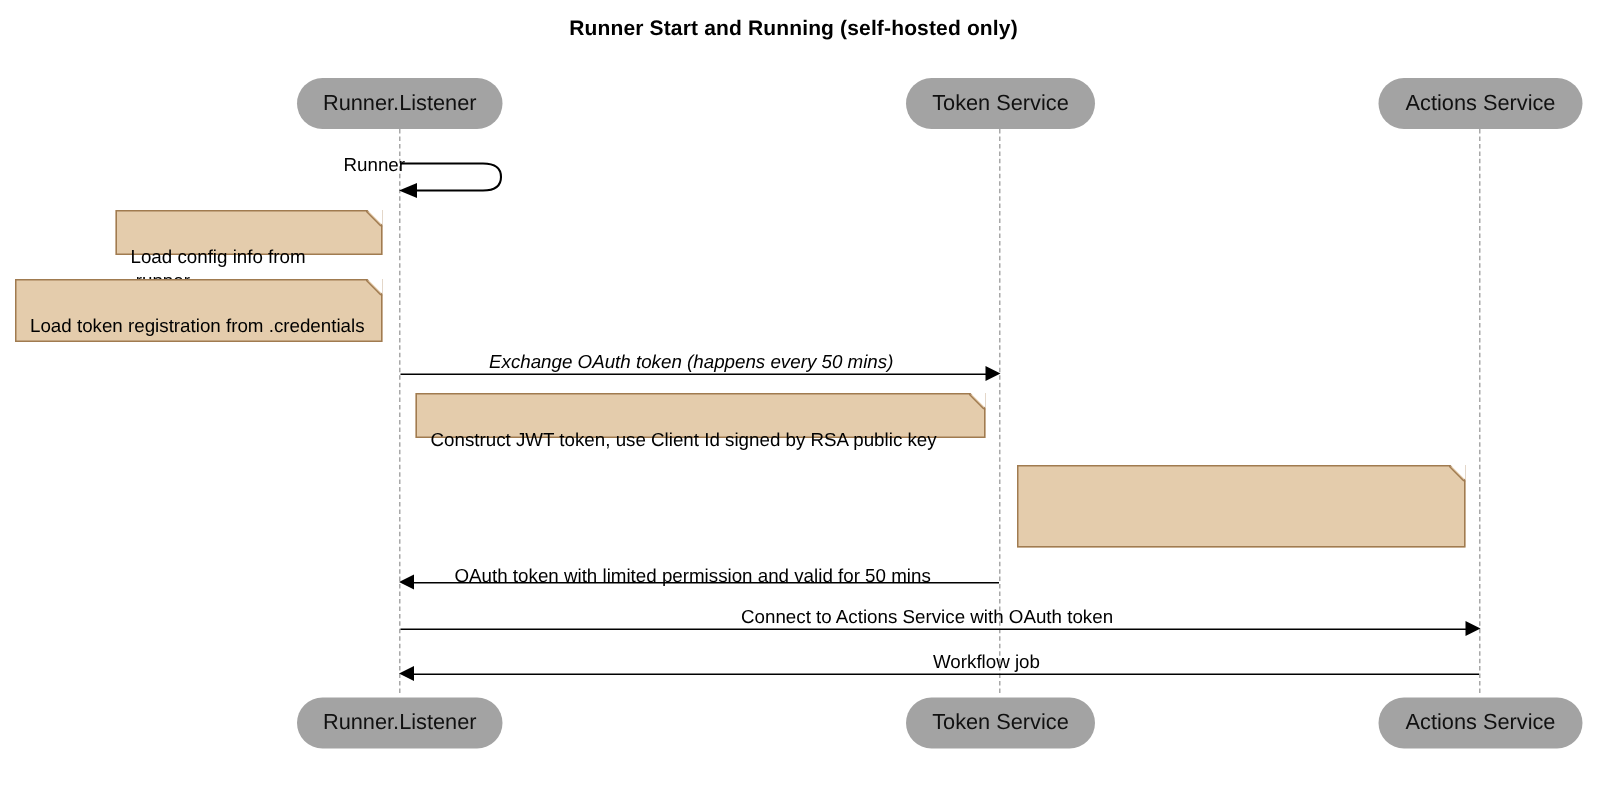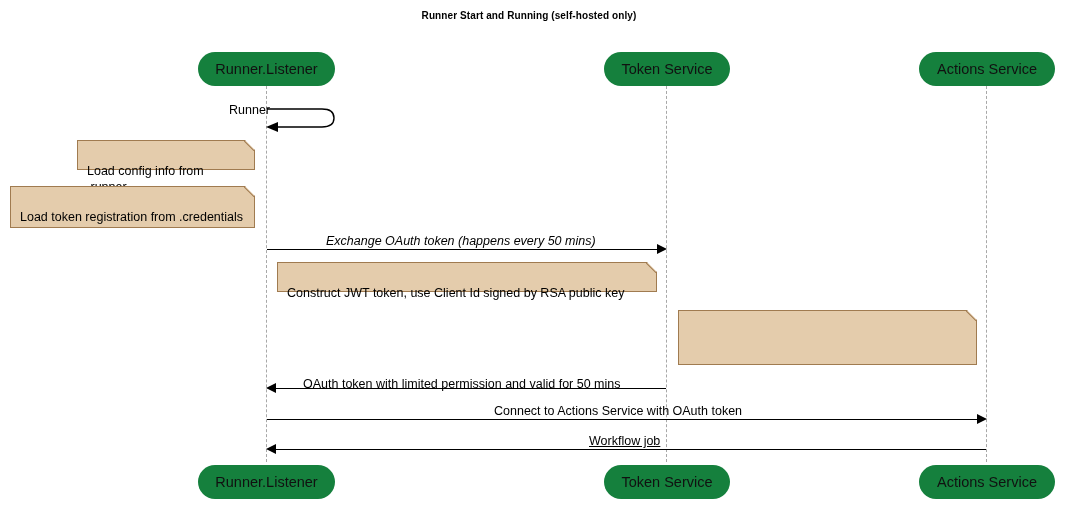--- a/index.html
+++ b/index.html
@@ -17,31 +17,31 @@
     height: 525px;
     overflow: hidden;
     background: #ffffff;
   }
   #title {
     position: absolute;
     left: 0;
     top: 10px;
     width: 1058px;
     text-align: center;
-    font-size: 10px;
+    font-size: 14px;
     font-weight: bold;
     color: #000000;
     letter-spacing: 0.1px;
   }
   
   .participant {
     position: absolute;
     height: 34px;
     border-radius: 17px;
-    background: #15803d;
+    background: #a3a3a3;
     display: flex;
     align-items: center;
     justify-content: center;
     font-size: 14.5px;
     color: #111111;
     white-space: nowrap;
     box-sizing: border-box;
   }
   
   .lifeline {
@@ -181,21 +181,21 @@
   </div>
 
   <div class="msg-label" style="left:303px; top:377px;">OAuth token with limited permission and valid for 50 mins</div>
   <div class="msg-line" style="left:276px; top:388px; width:390px;"></div>
   <div class="arrow-head arrow-left" style="left:266px; top:383px;"></div>
 
   <div class="msg-label" style="left:494px; top:404px;">Connect to Actions Service with OAuth token</div>
   <div class="msg-line" style="left:267px; top:419px; width:712px;"></div>
   <div class="arrow-head arrow-right" style="left:977px; top:414px;"></div>
 
-  <div class="msg-label" style="left:589px; top:434px;text-decoration:underline;">Workflow job</div>
+  <div class="msg-label" style="left:622px; top:434px;">Workflow job</div>
   <div class="msg-line" style="left:276px; top:449px; width:710px;"></div>
   <div class="arrow-head arrow-left" style="left:266px; top:444px;"></div>
 
   <div class="participant" style="left:198px; top:465px; width:137px;">
     <span>Runner.Listener</span>
   </div>
   <div class="participant" style="left:604px; top:465px; width:126px;">
     <span>Token Service</span>
   </div>
   <div class="participant" style="left:919px; top:465px; width:136px;">

